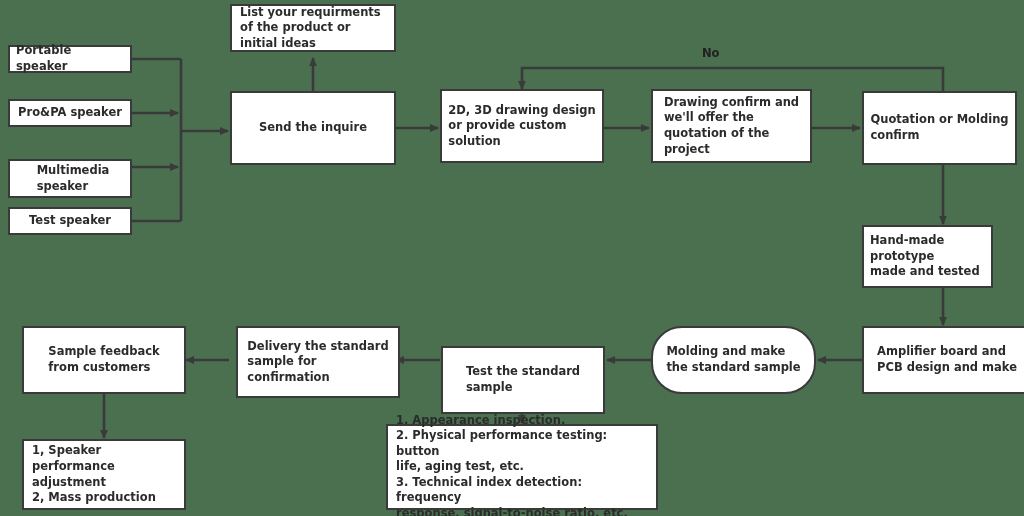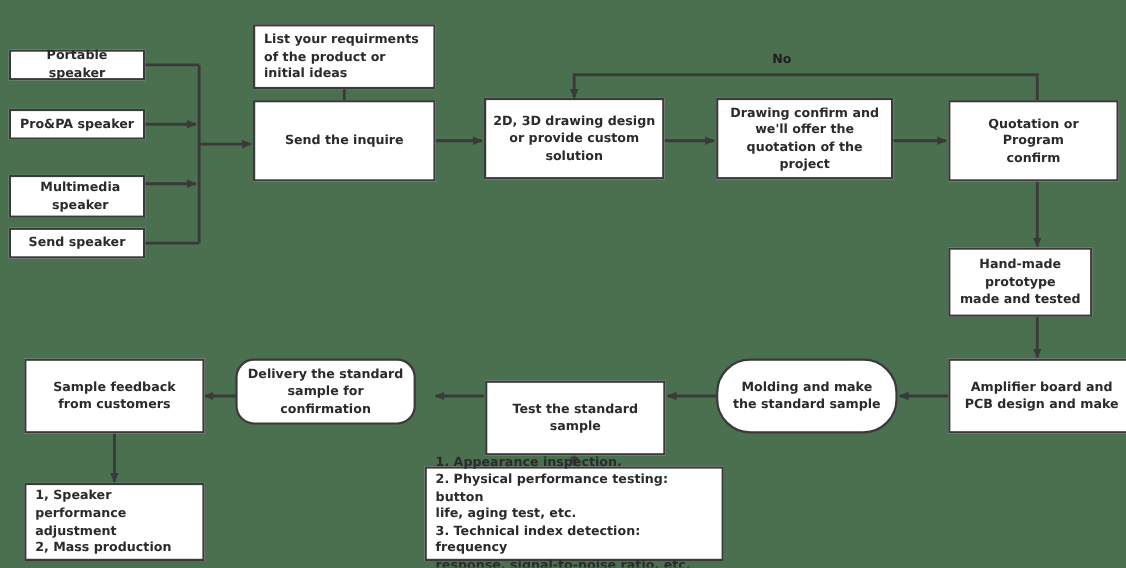--- a/index.html
+++ b/index.html
@@ -27,21 +27,21 @@
     pointer-events: none;
   }
   .node {
     position: absolute;
     box-sizing: border-box;
     background: #ffffff;
     border: 2px solid #3a3a3a;
     display: flex;
     align-items: center;
     justify-content: center;
-    text-align: center;
+    text-align: left;
     color: #2b2b2b;
     font-size: 11.5px;
     font-weight: bold;
     line-height: 1.35;
     padding: 3px 6px;
   }
   .node.left-align {
     justify-content: flex-start;
     text-align: left;
     padding-left: 8px;
@@ -113,24 +113,24 @@
   <div class="node" style="left:8px; top:99px; width:124px; height:28px;">
     <span>Pro&amp;PA speaker</span>
   </div>
 
   <div class="node" style="left:8px; top:159px; width:124px; height:39px;padding-left:12px;">
     <span>Multimedia
 speaker</span>
   </div>
 
   <div class="node" style="left:8px; top:207px; width:124px; height:28px;">
-    <span>Send speaker</span>
-  </div>
-
-  <div class="node left-align" style="left:230px; top:22px; width:166px; height:59px;">
+    <span>Test speaker</span>
+  </div>
+
+  <div class="node left-align" style="left:230px; top:4px; width:166px; height:48px;">
     <span>List your requirments
 of the product or
 initial ideas</span>
   </div>
 
   <div class="node" style="left:230px; top:91px; width:166px; height:74px;">
     <span>Send the inquire</span>
   </div>
 
   <div class="node" style="left:440px; top:89px; width:164px; height:74px;">
@@ -140,21 +140,21 @@
   </div>
 
   <div class="node" style="left:651px; top:89px; width:161px; height:74px;">
     <span>Drawing confirm and
 we'll offer the
 quotation of the
 project</span>
   </div>
 
   <div class="node" style="left:862px; top:91px; width:155px; height:74px;">
-    <span>Quotation or Program
+    <span>Quotation or Molding
 confirm</span>
   </div>
 
   <div class="node" style="left:862px; top:225px; width:131px; height:63px;">
     <span>Hand-made prototype
 made and tested</span>
   </div>
 
   <div class="node" style="left:862px; top:326px; width:170px; height:68px;">
     <span>Amplifier board and
@@ -164,21 +164,21 @@
   <div class="node" style="left:651px; top:326px; width:165px; height:68px;border-radius:31px;">
     <span>Molding and make
 the standard sample</span>
   </div>
 
   <div class="node" style="left:441px; top:326px; width:164px; height:68px;margin-top:20px;">
     <span>Test the standard
 sample</span>
   </div>
 
-  <div class="node" style="left:214px; top:326px; width:164px; height:60px;border-radius:17px;">
+  <div class="node" style="left:236px; top:326px; width:164px; height:72px;">
     <span>Delivery the standard
 sample for
 confirmation</span>
   </div>
 
   <div class="node" style="left:22px; top:326px; width:164px; height:68px;">
     <span>Sample feedback
 from customers</span>
   </div>
 

